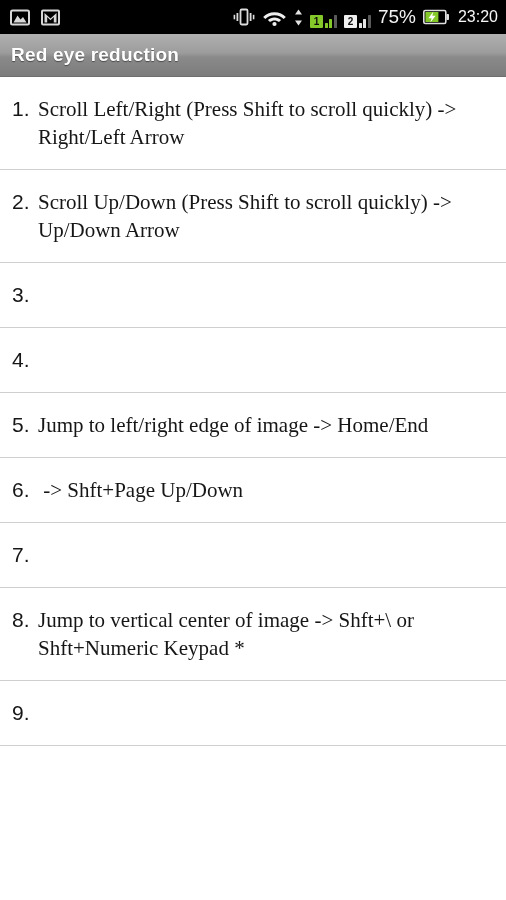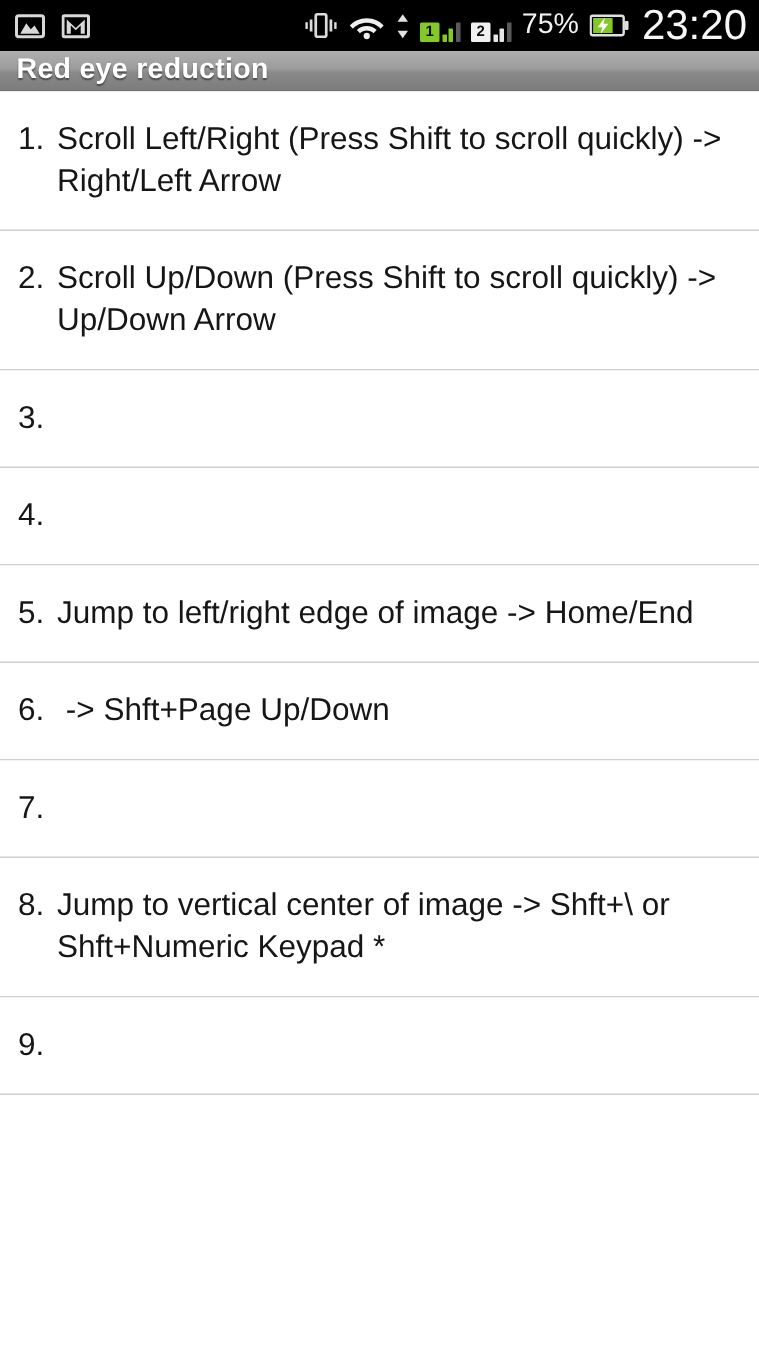--- a/index.html
+++ b/index.html
@@ -20,21 +20,21 @@
   }
   .status-left{ display:flex; align-items:center; gap:11px; }
   .status-right{ margin-left:auto; display:flex; align-items:center; gap:7px; }
   .sb-icon{ display:flex; align-items:center; justify-content:center; }
 
   .pct{
     font-size:19px; color:#f2f2f2; letter-spacing:0px;
     font-family:"Liberation Sans", sans-serif;
   }
   .clock{
-    font-size:28px; color:#f7f7f7; letter-spacing:0px;
+    font-size:16px; color:#f7f7f7; letter-spacing:0px;
     padding-left:1px;
     font-family:"Liberation Sans", sans-serif;
   }
 
   
   .sim{ display:flex; align-items:flex-end; gap:2px; height:22px; }
   .sim-badge{
     width:13px; height:13px; border-radius:1px;
     font-size:10px; line-height:13px; text-align:center;
     font-weight:bold; font-family:"Liberation Sans", sans-serif;
@@ -45,21 +45,21 @@
   .bars i{ display:block; width:3px; border-radius:0.5px; }
   .sim1 .bars i{ background:#84c82a; }
   .sim2 .bars i{ background:#e6e6e6; }
   .bars i.b1{ height:5px; }
   .bars i.b2{ height:9px; }
   .bars i.b3{ height:13px; background:#5a5a5a; }
   .badge-col{ display:flex; flex-direction:column; justify-content:flex-end; height:22px; }
 
   
   .title-bar{
-    height:27px; width:100%;
+    height:43px; width:100%;
     background:linear-gradient(to bottom,#b0b0b0 0%,#9c9c9c 45%,#8a8a8a 55%,#7c7c7c 100%);
     border-bottom:1px solid #6f6f6f;
     display:flex; align-items:center;
     padding-left:11px;
   }
   .title-text{
     font-size:19px; font-weight:bold; color:#ffffff;
     text-shadow:0 1px 1px rgba(0,0,0,0.45);
     letter-spacing:0.2px;
     font-family:"Liberation Sans", sans-serif;
@@ -77,21 +77,21 @@
     flex:0 0 auto;
     width:26px;
     font-size:21px; color:#161616; line-height:28px;
     font-family:"Liberation Sans", sans-serif;
   }
   .item-text{
     flex:1 1 auto;
     font-size:21px; color:#161616; line-height:28px;
     white-space:pre-wrap;
     word-break:normal;
-    font-family:Liberation Sans, sans-serif;
+    font-family:Liberation Serif, serif;
   }
 </style>
 </head>
 <body>
 
 <div class="status-bar">
 
   <div class="status-left">
     <span class="sb-icon">
       <svg width="20" height="17" viewBox="0 0 20 17">

